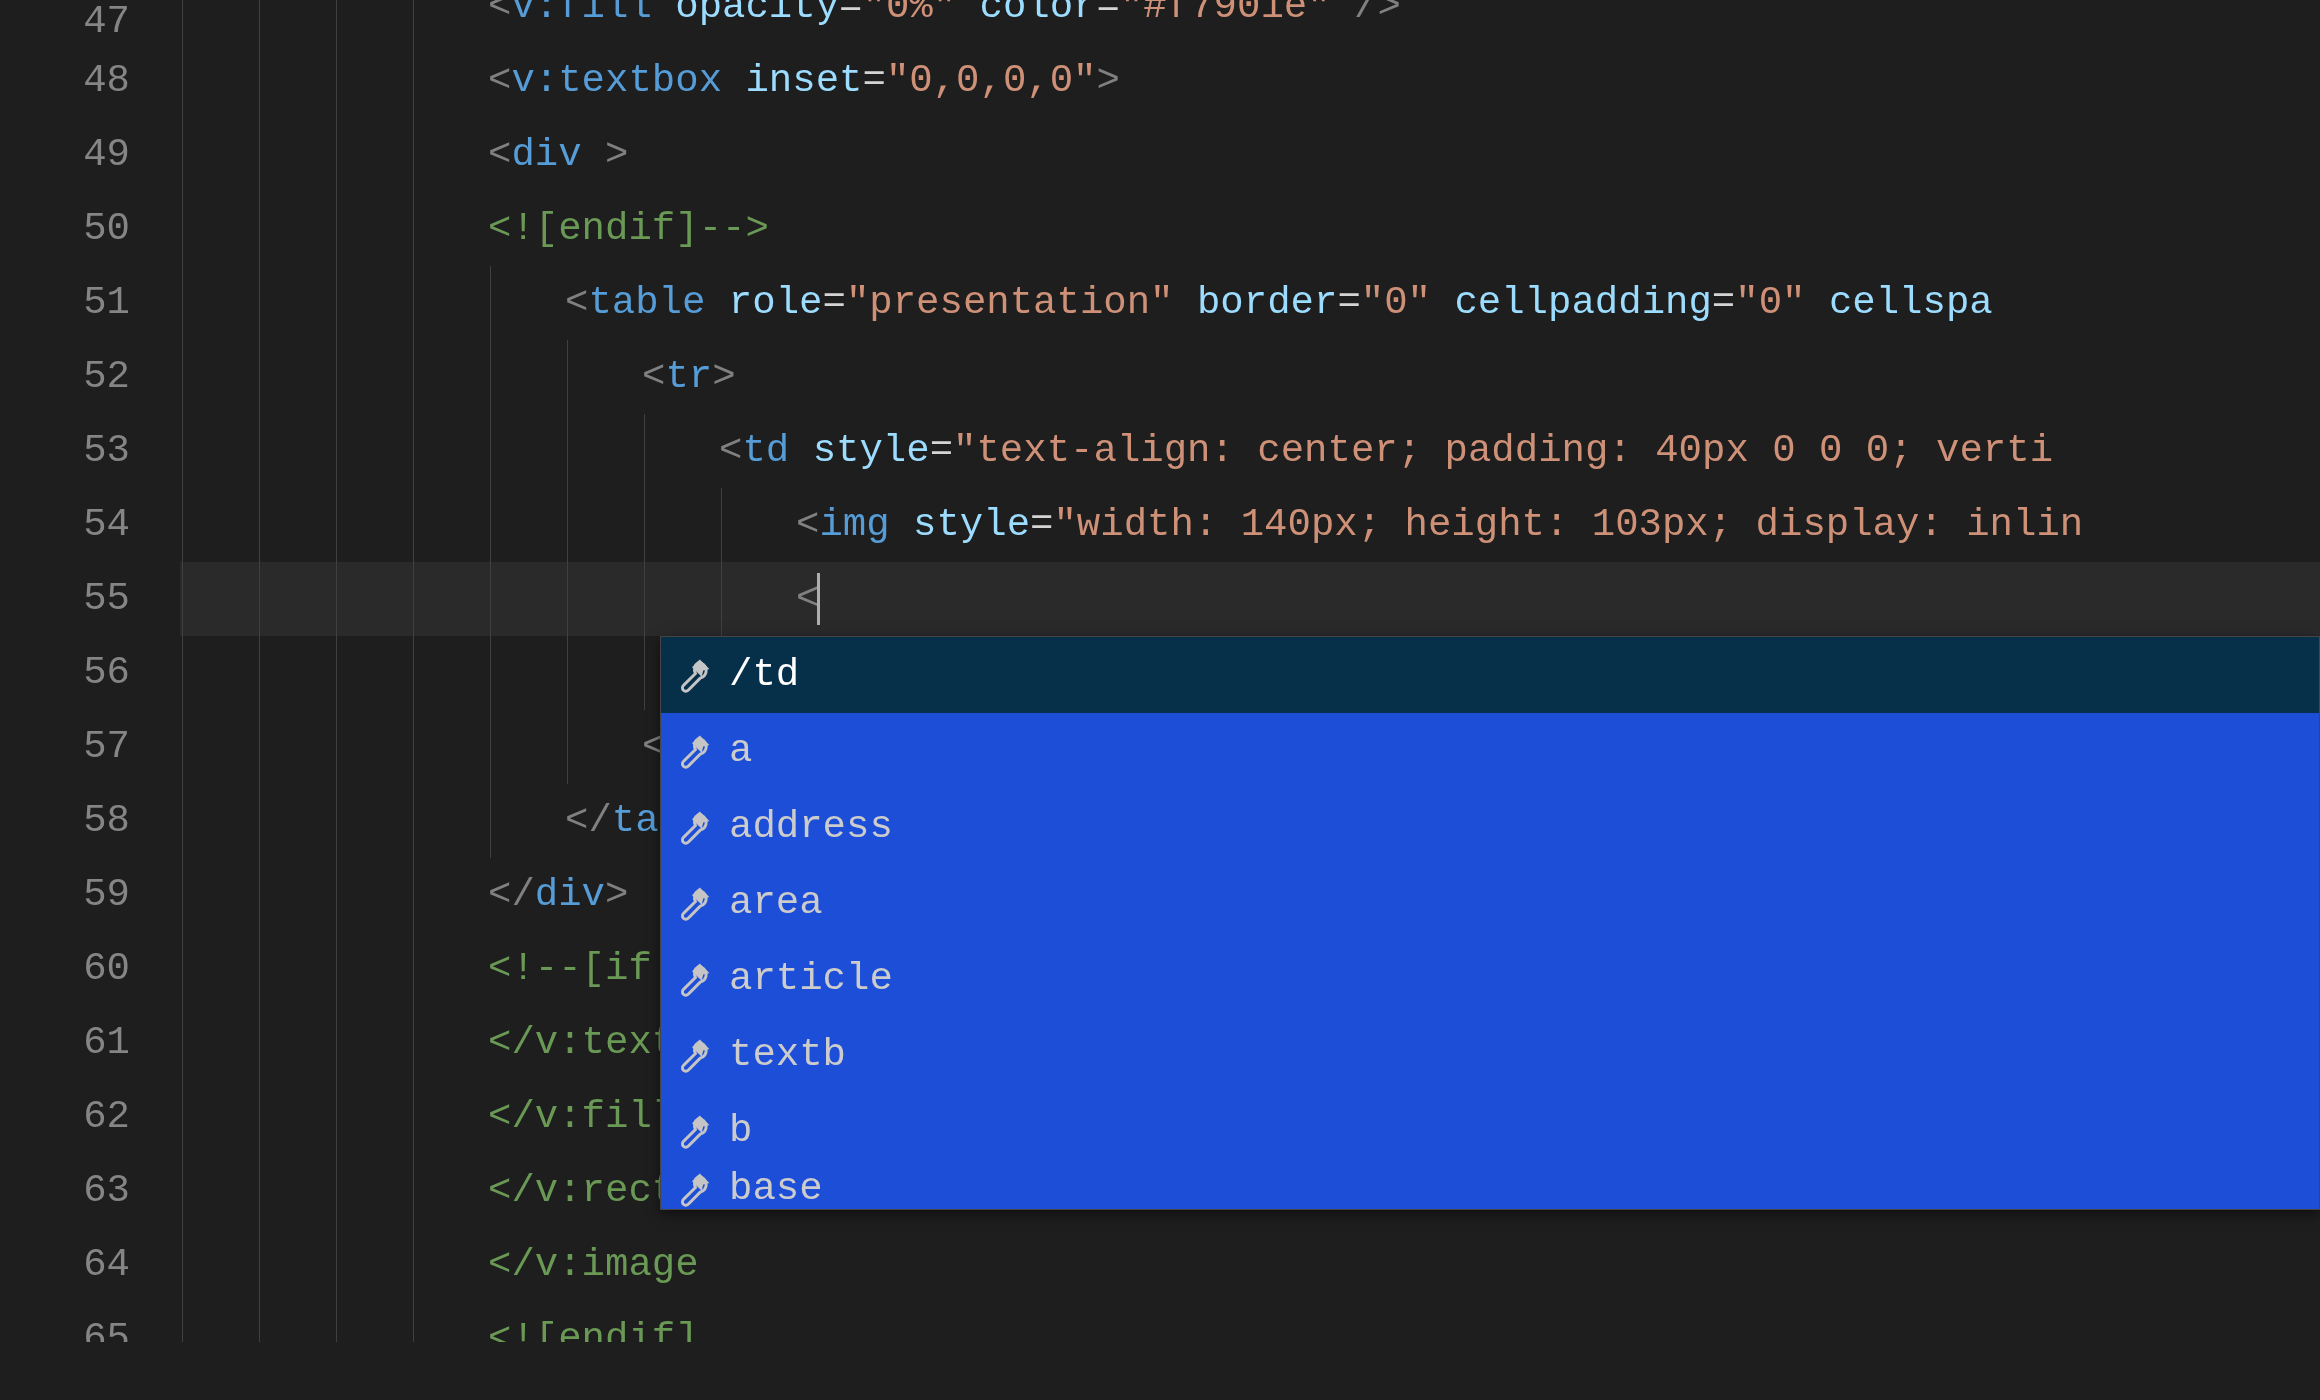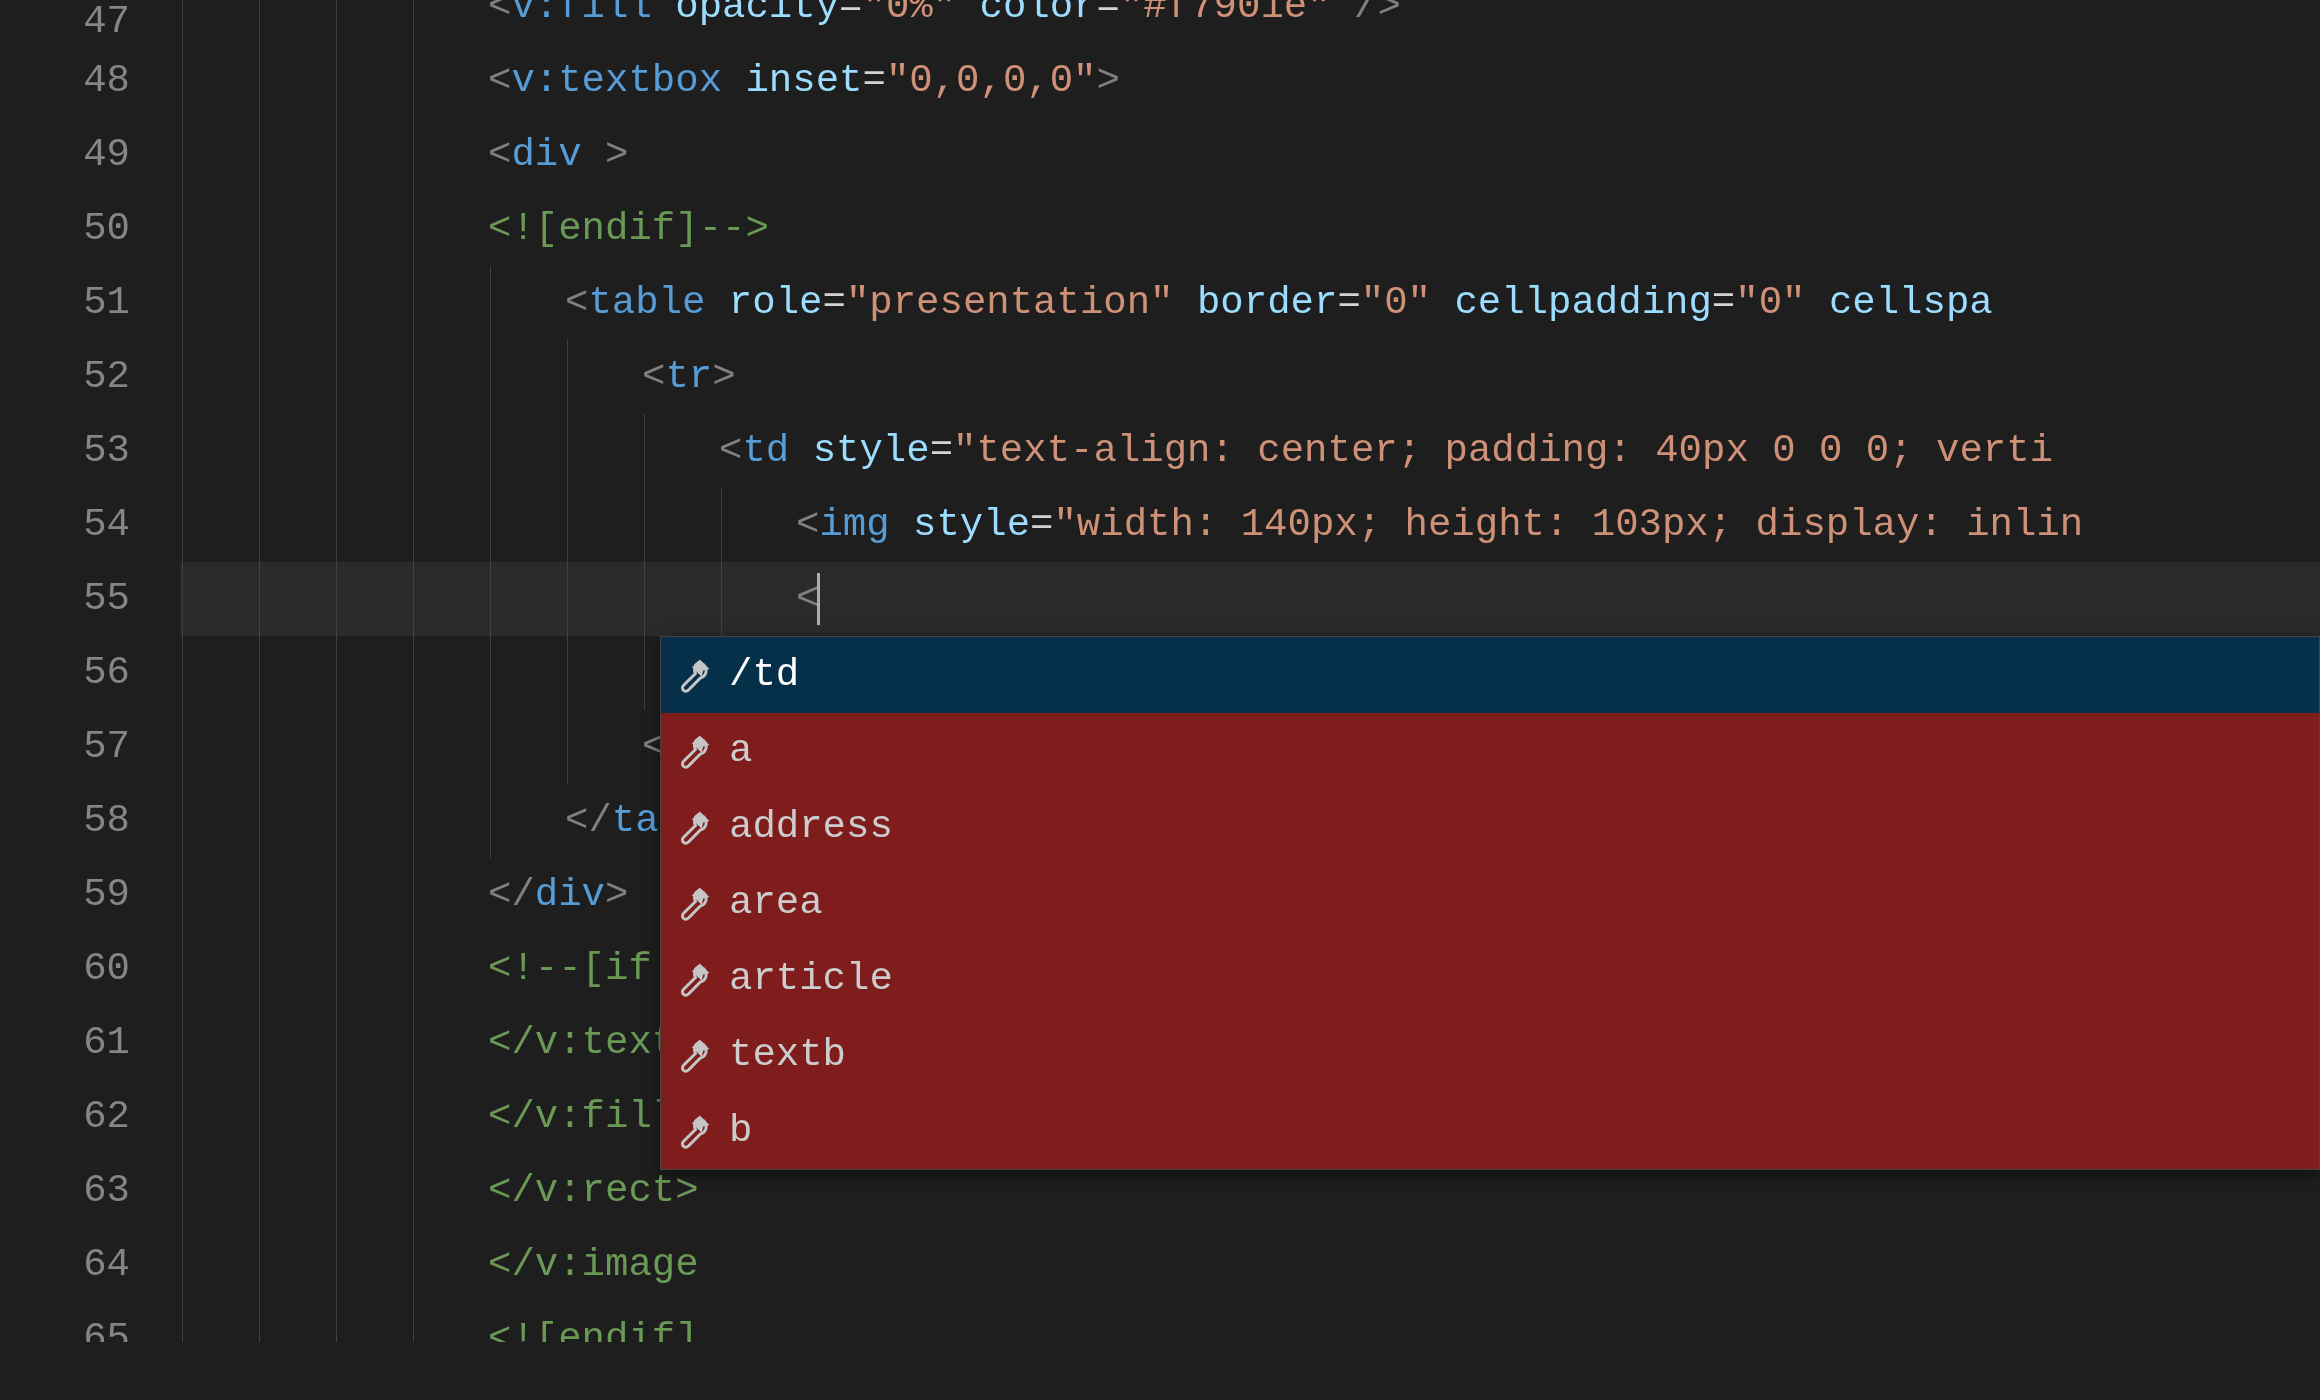--- a/index.html
+++ b/index.html
@@ -88,21 +88,21 @@
   .t-op  { color:#d4d4d4; }      
   .t-str { color:#ce9178; }      
   .t-com { color:#6a9955; }                     
 
   
   .suggest {
     position:absolute;
     left:660px;
     top:636px;
     width:1660px;
-    background:#7f1d1d;
+    background:#1d4ed8;
     border:1px solid #454545;
     box-shadow: 0 4px 12px rgba(0,0,0,0.5);
     z-index:10;
   }
   .suggest-row {
     height:76px;
     line-height:76px;
     display:flex;
     align-items:center;
     padding-left:12px;
@@ -234,15 +234,24 @@
       </div>
       <div class="suggest-row">
         <span class="suggest-icon">
           <svg viewBox="0 0 16 16" fill="none" stroke="#c5c5c5" stroke-width="1.3">
             <path d="M10.5 2.5a3.5 3.5 0 0 1 .7 6.9l-5.2 5.2a1.5 1.5 0 1 1-2.1-2.1l5.2-5.2a3.5 3.5 0 0 1 1.4-4.8z"></path>
             <path d="M11 2l3 3-2 .5-.5 2-3-3z" fill="#c5c5c5"></path>
           </svg>
         </span>
         <span class="suggest-label">b</span>
       </div>
+      <div class="suggest-row partial-bot">
+        <span class="suggest-icon">
+          <svg viewBox="0 0 16 16" fill="none" stroke="#c5c5c5" stroke-width="1.3">
+            <path d="M10.5 2.5a3.5 3.5 0 0 1 .7 6.9l-5.2 5.2a1.5 1.5 0 1 1-2.1-2.1l5.2-5.2a3.5 3.5 0 0 1 1.4-4.8z"></path>
+            <path d="M11 2l3 3-2 .5-.5 2-3-3z" fill="#c5c5c5"></path>
+          </svg>
+        </span>
+        <span class="suggest-label">base</span>
+      </div>
     </div>
 
 </div>
 
 </body></html>

